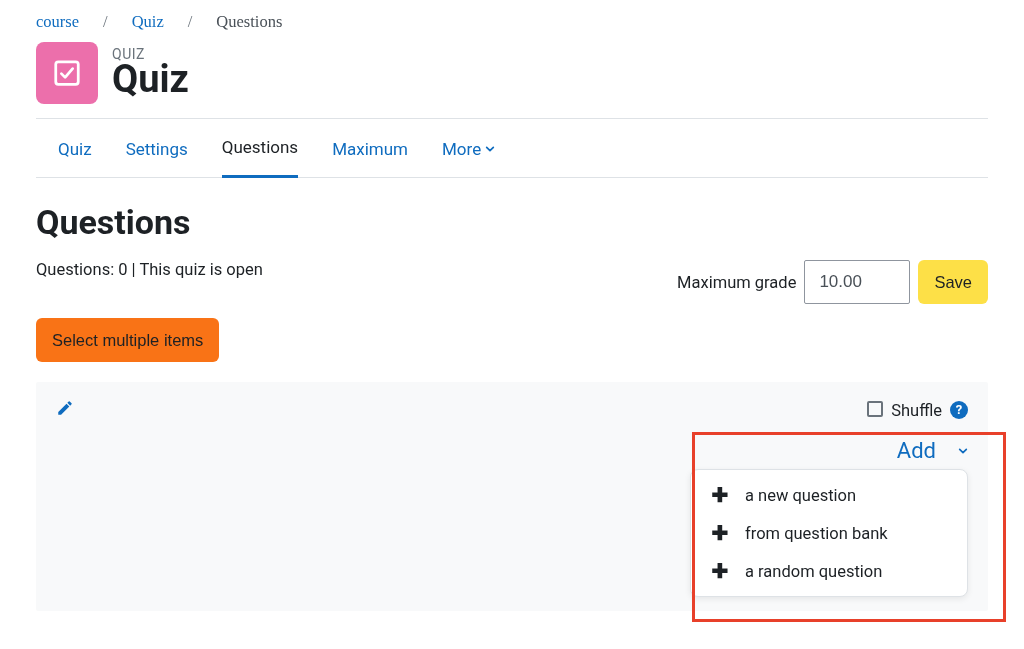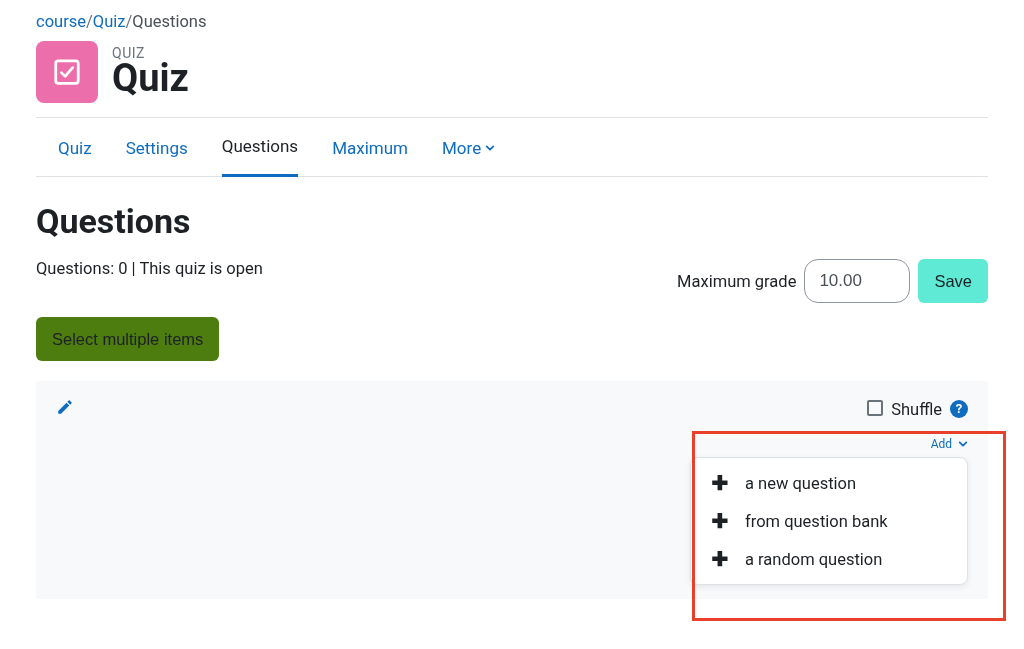--- a/index.html
+++ b/index.html
@@ -14,23 +14,24 @@
   .page {
     width: 1024px;
     padding: 10px 36px 30px 36px;
   }
   a { text-decoration: none; }
   .link { color: #0f6cbf; }
 
   
   .breadcrumb {
     display: flex;
-    gap: 0;
+    gap: 24px;
     font-size: 16.5px;
     padding: 2px 0 10px 0;
+    font-family: Liberation Serif, serif;
   }
   .breadcrumb .sep { color: #6a737b; }
   .breadcrumb .current { color: #495057; }
 
   
   .activity-header {
     display: flex;
     align-items: center;
     gap: 14px;
     padding-bottom: 14px;
@@ -106,37 +107,37 @@
     justify-content: space-between;
     align-items: flex-start;
     font-size: 16.5px;
     margin-bottom: 14px;
   }
   .maxgrade-group { display: flex; align-items: center; gap: 8px; }
   .maxgrade-input {
     width: 106px;
     height: 44px;
     border: 1px solid #8f959e;
-    border-radius: 14px;
+    border-radius: 2px;
     padding: 0 14px;
     font-size: 17px;
     color: #495057;
   }
   .btn {
     border: none;
     border-radius: 6px;
     padding: 0 16px;
     height: 44px;
     font-size: 16.5px;
     cursor: pointer;
-    background: #5eead4;
+    background: #fde047;
     color: #1d2125;
   }
   .btn.disabled { color: #6a737b; cursor: default; }
-  .btn-secondary { background: #4d7c0f; color: #1d2125; }
+  .btn-secondary { background: #f97316; color: #1d2125; }
 
   .toolbar-row {
     display: flex;
     justify-content: space-between;
     align-items: center;
   }
   .button-group { display: flex; gap: 10px; }
   .total-marks { font-size: 16.5px; }
 
   
@@ -172,24 +173,24 @@
     cursor: pointer;
   }
 
   .add-row {
     display: flex;
     justify-content: flex-end;
     margin-top: 14px;
   }
   .add-toggle {
     color: #0f6cbf;
-    font-size: 12px;
+    font-size: 22px;
     display: inline-flex;
     align-items: center;
-    gap: 6px;
+    gap: 22px;
     cursor: pointer;
   }
 
   
   .menu-wrap {
     position: relative;
     margin-top: 6px;
     display: flex;
     justify-content: flex-end;
   }

